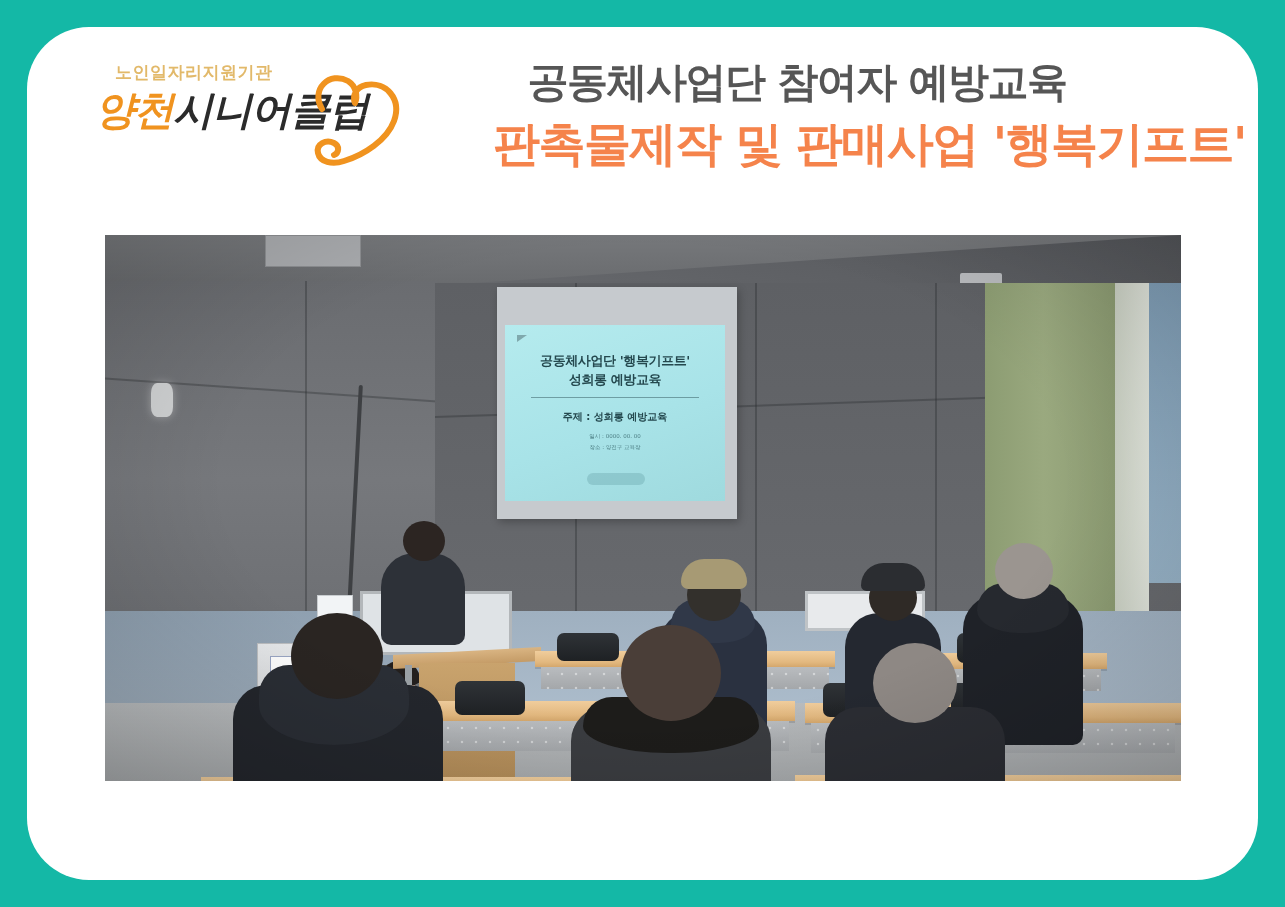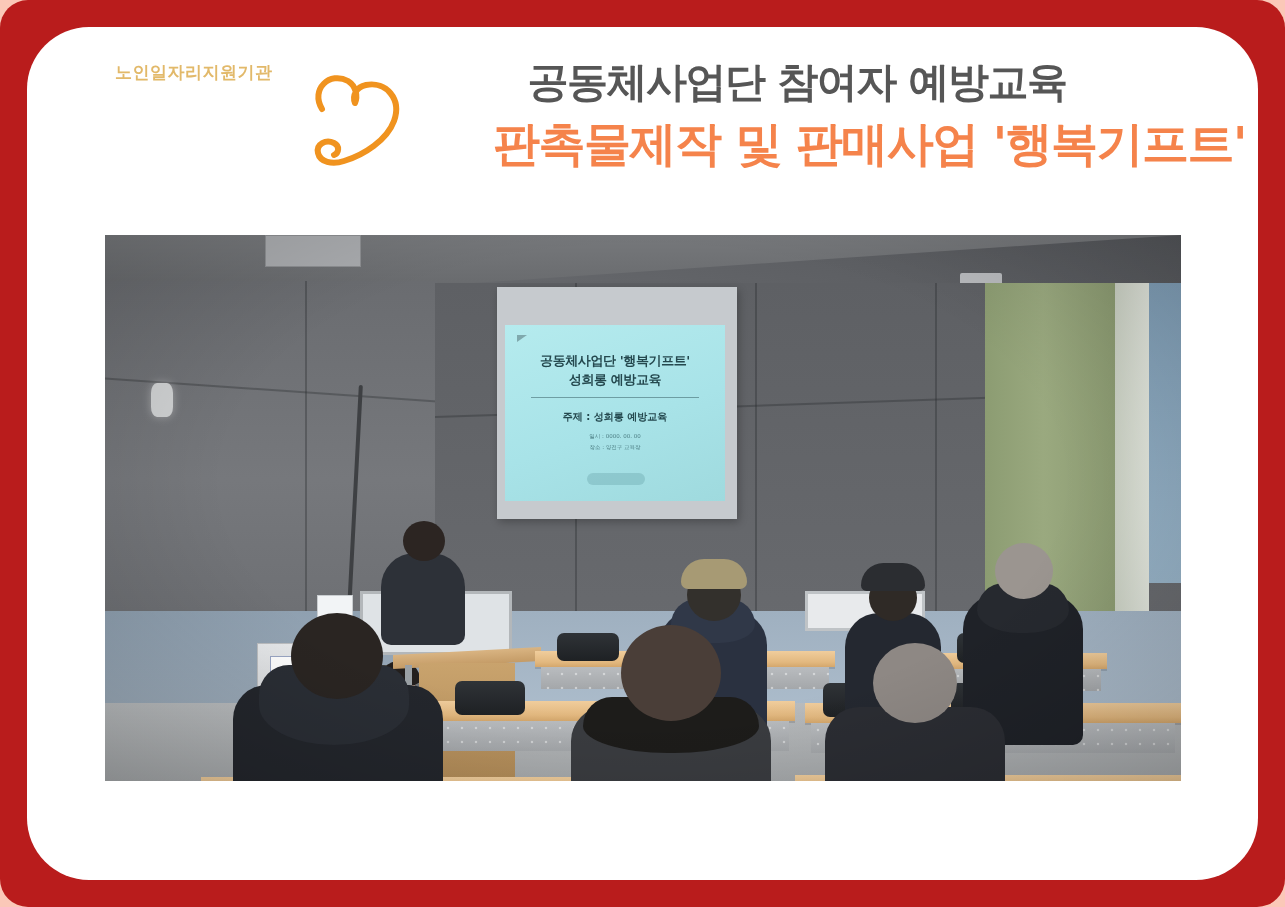--- a/index.html
+++ b/index.html
@@ -12,22 +12,21 @@
 
   body {
     font-family: "Liberation Sans", "DejaVu Sans", sans-serif;
     background: #fbc8b8;
   }
 
   
   .frame {
     position: absolute;
     inset: 0;
-    background: #b91c1c;
-    border-radius: 28px;
+    background: #14b8a6;
   }
 
   
   .card {
     position: absolute;
     left: 27px;
     top: 27px;
     width: 1231px;
     height: 853px;
     background: #ffffff;
@@ -373,20 +372,23 @@
 <body>
 
 <div class="frame">
 
   <div class="card">
 
     <div class="header">
 
       <div class="logo">
         <div class="logo-tagline">노인일자리지원기관</div>
+        <div class="logo-wordmark">
+          <span class="w-orange">양천</span><span class="w-dark">시니어클럽</span>
+        </div>
         <svg class="logo-heart" viewBox="0 0 118 112">
           <path d="M30 44 C18 24 38 6 56 16 C64 21 66 31 63 38
                    C60 31 64 22 74 20 C94 16 110 34 102 56
                    C95 75 72 90 52 96 C40 100 28 97 26 88
                    C24 79 34 74 42 78 C48 81 47 88 42 90" fill="none" stroke="#f0931f" stroke-width="6" stroke-linecap="round" stroke-linejoin="round"></path>
         </svg>
       </div>
 
       <div class="title-wrap">
         <div class="title-line1">공동체사업단 참여자 예방교육</div>

